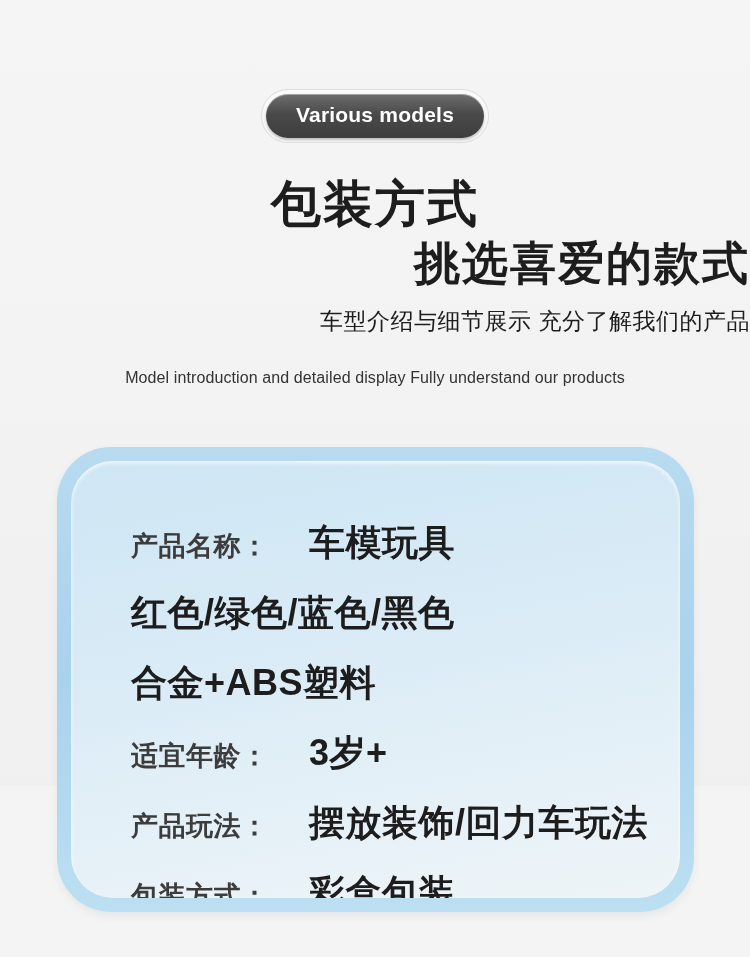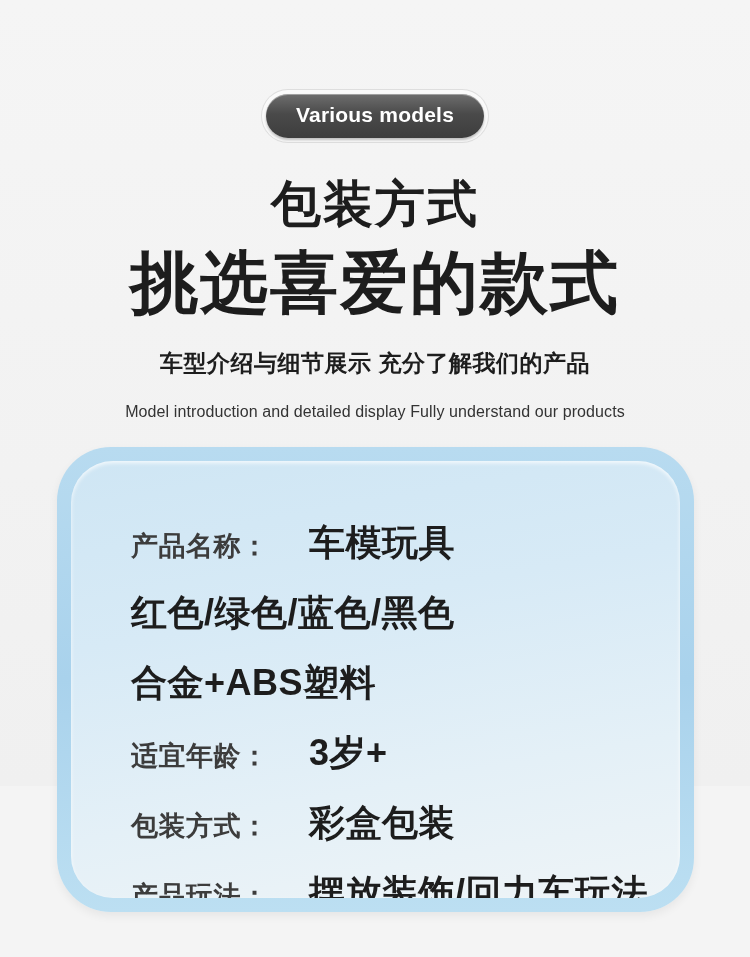--- a/index.html
+++ b/index.html
@@ -52,36 +52,37 @@
     color: #1d1d1d;
     font-weight: bold;
     letter-spacing: 2px;
     line-height: 1.12;
   }
   .head-zh .line1 {
     font-size: 50px;
     margin-top: 38px;
   }
   .head-zh .line2 {
-    font-size: 68px;
-    margin-top: 12px;
+    font-size: 46px;
+    margin-top: 6px;
+    text-align: right;
   }
   .sub-zh {
-    text-align: center;
+    text-align: right;
     color: #1d1d1d;
     font-size: 23px;
-    font-weight: bold;
-    margin-top: 28px;
+    font-weight: normal;
+    margin-top: 16px;
     letter-spacing: 0.5px;
   }
   .sub-en {
     text-align: center;
     color: #333333;
     font-size: 16px;
-    margin-top: 24px;
+    margin-top: 32px;
     letter-spacing: 0.1px;
   }
 
   
   .card-outer {
     position: absolute;
     left: 57px;
     top: 447px;
     width: 637px;
     height: 465px;
@@ -161,26 +162,26 @@
         <div class="spec-row">
           <span class="spec-value">合金+ABS塑料</span>
         </div>
 
         <div class="spec-row">
           <span class="spec-label">适宜年龄：</span>
           <span class="spec-value">3岁+</span>
         </div>
 
         <div class="spec-row">
-          <span class="spec-label">包装方式：</span>
-          <span class="spec-value">彩盒包装</span>
+          <span class="spec-label">产品玩法：</span>
+          <span class="spec-value">摆放装饰/回力车玩法</span>
         </div>
 
         <div class="spec-row">
-          <span class="spec-label">产品玩法：</span>
-          <span class="spec-value">摆放装饰/回力车玩法</span>
+          <span class="spec-label">包装方式：</span>
+          <span class="spec-value">彩盒包装</span>
         </div>
 
       </div>
     </div>
   </div>
 
 </div>
 
 </body></html>

